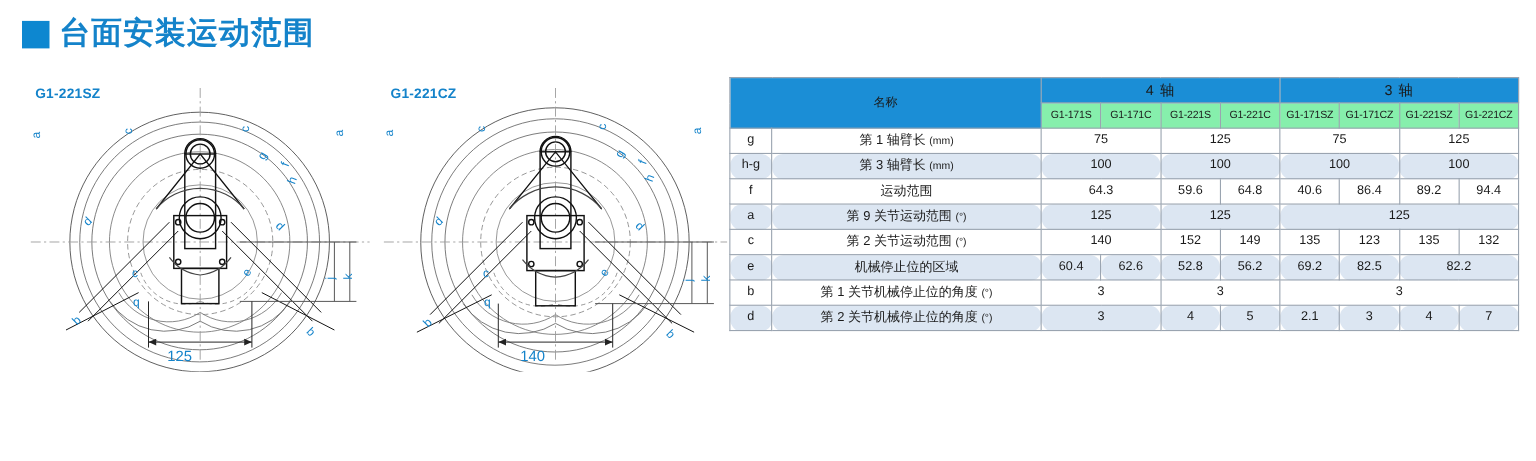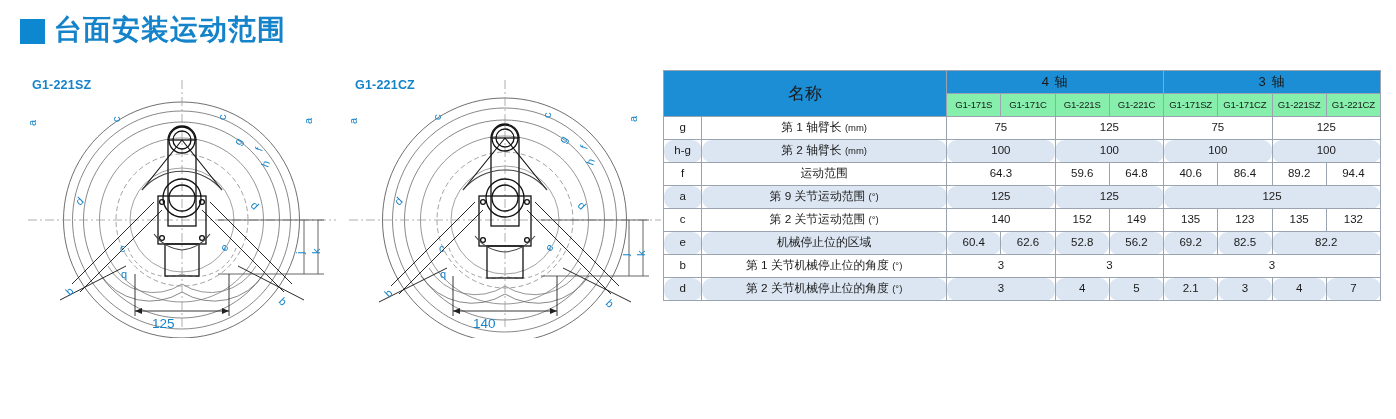--- a/index.html
+++ b/index.html
@@ -96,21 +96,21 @@
     font-weight: normal;
     color: #1a1a1a;
     height: 22px;
     line-height: 1.15;
   }
   th.hdr-name {
     background: #1b8ed6;
     color: #ffffff;
     text-align: left;
     padding-left: 9px;
-    font-size: 17px;
+    font-size: 11px;
     border-color: #1b8ed6;
   }
   th.hdr-group {
     background: #1b8ed6;
     color: #ffffff;
     font-size: 13px;
     border-color: #ffffff;
     border-top-color: #1b8ed6;
     letter-spacing: 1px;
   }
@@ -365,21 +365,21 @@
         <tr class="plain">
           <td class="sym">g</td>
           <td class="desc"><span>第 1 轴臂长</span> <span class="unit">(mm)</span></td>
           <td colspan="2">75</td>
           <td colspan="2">125</td>
           <td colspan="2">75</td>
           <td colspan="2">125</td>
         </tr>
         <tr class="alt">
           <td class="sym">h-g</td>
-          <td class="desc"><span>第 2 轴臂长</span> <span class="unit">(mm)</span></td>
+          <td class="desc"><span>第 3 轴臂长</span> <span class="unit">(mm)</span></td>
           <td colspan="2">100</td>
           <td colspan="2">100</td>
           <td colspan="2">100</td>
           <td colspan="2">100</td>
         </tr>
         <tr class="plain">
           <td class="sym">f</td>
           <td class="desc"><span>运动范围</span></td>
           <td colspan="2">64.3</td>
           <td>59.6</td>

